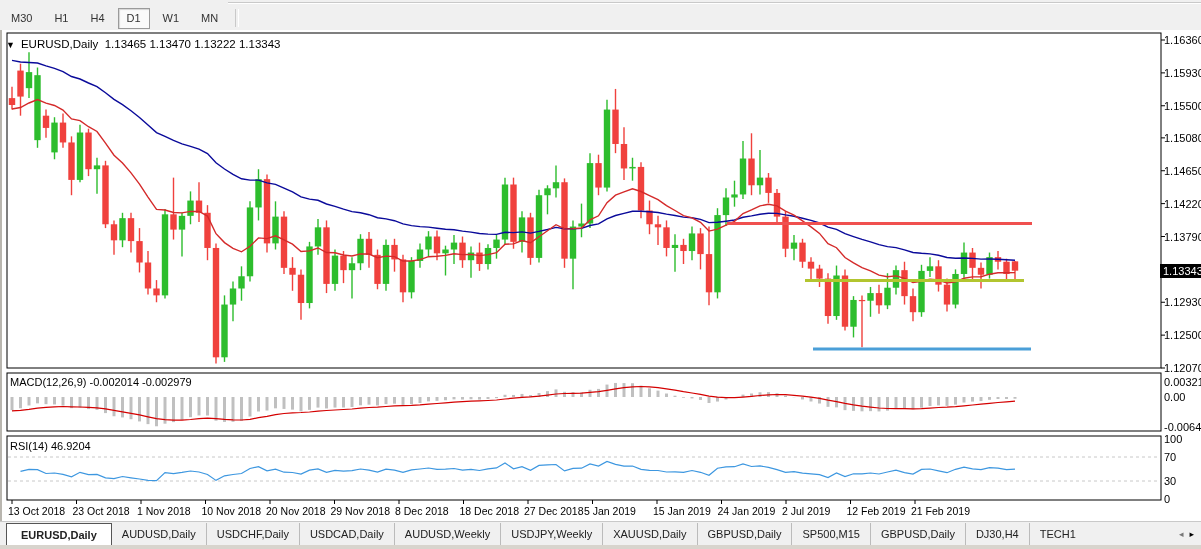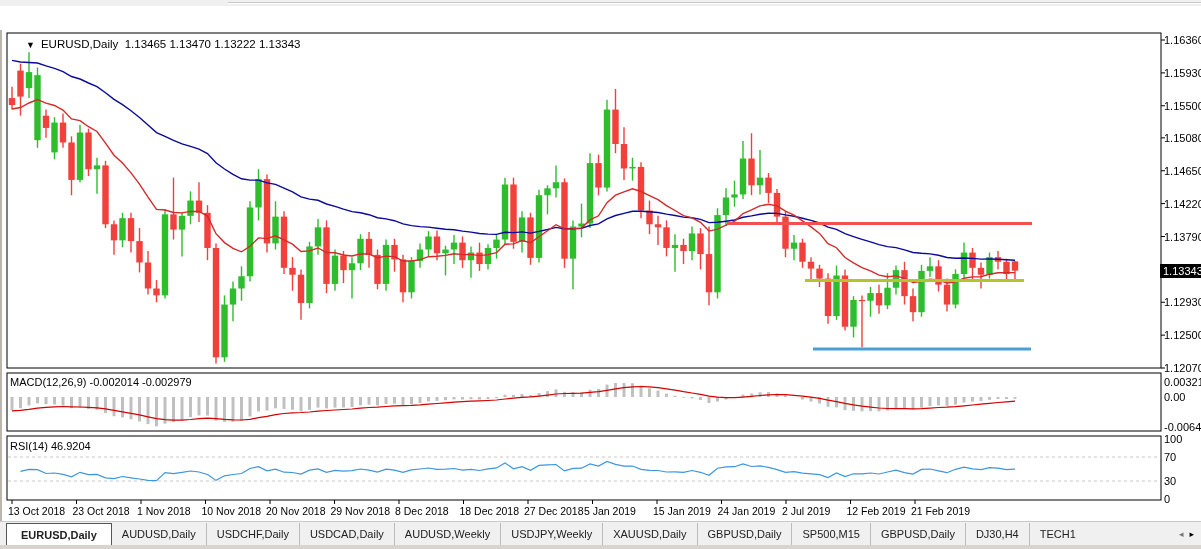--- a/index.html
+++ b/index.html
@@ -10,21 +10,21 @@
   #top-strip .groove{position:absolute;left:228px;top:2px;right:0;height:1px;background:#c9c9c9;box-shadow:0 1px 0 #ffffff;}
   #toolbar{position:absolute;left:0;top:6px;width:1201px;height:24px;background:#f0f0f0;display:flex;align-items:center;border-bottom:1px solid #d7d3cc;}
   .tf-btn{height:19px;line-height:19px;padding:0 8px;margin:0 2px;font-size:11px;color:#333;border:1px solid transparent;cursor:default;}
   .tf-btn.active{border:1px solid #9a9a9a;background:#fafafa;box-shadow:inset 1px 1px 1px rgba(0,0,0,.15);}
   .tb-sep{width:2px;height:18px;margin:0 6px;border-left:1px solid #c9c9c9;border-right:1px solid #fff;}
   
   #chart-frame{position:absolute;left:0;top:30px;width:1201px;height:491px;background:#fff;border-left:2px solid #b9b6af;}
   .pane-border{fill:none;stroke:#000;stroke-width:1;}
   #price-labels .axlbl, .axlbl{position:absolute;left:1164px;font-size:11px;color:#000;white-space:nowrap;}
   #price-tag{position:absolute;left:1160px;width:41px;height:14px;background:#000;color:#fff;font-size:11px;line-height:14px;padding-left:3px;}
-  #chart-title{position:absolute;left:24px;top:38px;font-size:11.5px;color:#000;text-align:right;}
+  #chart-title{position:absolute;left:4px;top:38px;font-size:11.5px;color:#000;text-align:right;}
   #chart-title .tri{font-size:9px;margin-right:6px;}
   #macd-label{position:absolute;left:10px;top:376px;font-size:11px;color:#000;}
   #rsi-label{position:absolute;left:10px;top:440px;font-size:11px;color:#000;}
   #date-axis{position:absolute;left:0;top:502px;width:1160px;height:19px;}
   .dlbl{position:absolute;top:3px;font-size:10.5px;color:#000;white-space:nowrap;}
   
   #tab-strip-line{position:absolute;left:0;top:521px;width:1201px;height:2px;background:#f0f0f0;border-top:1px solid #c9c9c9;}
   #tabbar{position:absolute;left:0;top:523px;width:1201px;height:22px;background:#f0f0f0;display:flex;align-items:stretch;overflow:hidden;}
   .tab{display:flex;align-items:center;padding:0 10px;font-size:11px;color:#222;border-left:1px solid #bbb;cursor:default;white-space:nowrap;}
   .tab:first-child{border-left:none;}
@@ -34,20 +34,30 @@
   svg{position:absolute;left:0;top:0;}
 </style>
 </head>
 <body>
 <div id="app">
 
   <div id="top-strip">
       <div class="groove"></div>
     </div>
 
+  <div id="toolbar">
+
+  <div class="tf-btn">M30</div>
+      <div class="tf-btn">H1</div>
+      <div class="tf-btn">H4</div>
+      <div class="tf-btn active">D1</div>
+      <div class="tf-btn">W1</div>
+      <div class="tf-btn">MN</div>
+      <div class="tb-sep"></div>
+    </div>
 
   <div id="chart-frame">
     <svg id="chart-svg" width="1201" height="519" viewBox="0 30 1201 519">
         <rect x="5" y="33" width="1154" height="335" class="pane-border"></rect>
         <rect x="5" y="373" width="1154" height="58" class="pane-border"></rect>
         <rect x="5" y="436" width="1154" height="64" class="pane-border"></rect>
         <line x1="0" y1="521.5" x2="1201" y2="521.5" stroke="#c9c9c9" stroke-width="1"></line>
         <line x1="6" y1="457" x2="1158" y2="457" stroke="#c8c8c8" stroke-width="1" stroke-dasharray="3,3"></line>
         <line x1="6" y1="481" x2="1158" y2="481" stroke="#c8c8c8" stroke-width="1" stroke-dasharray="3,3"></line>
         <g>

